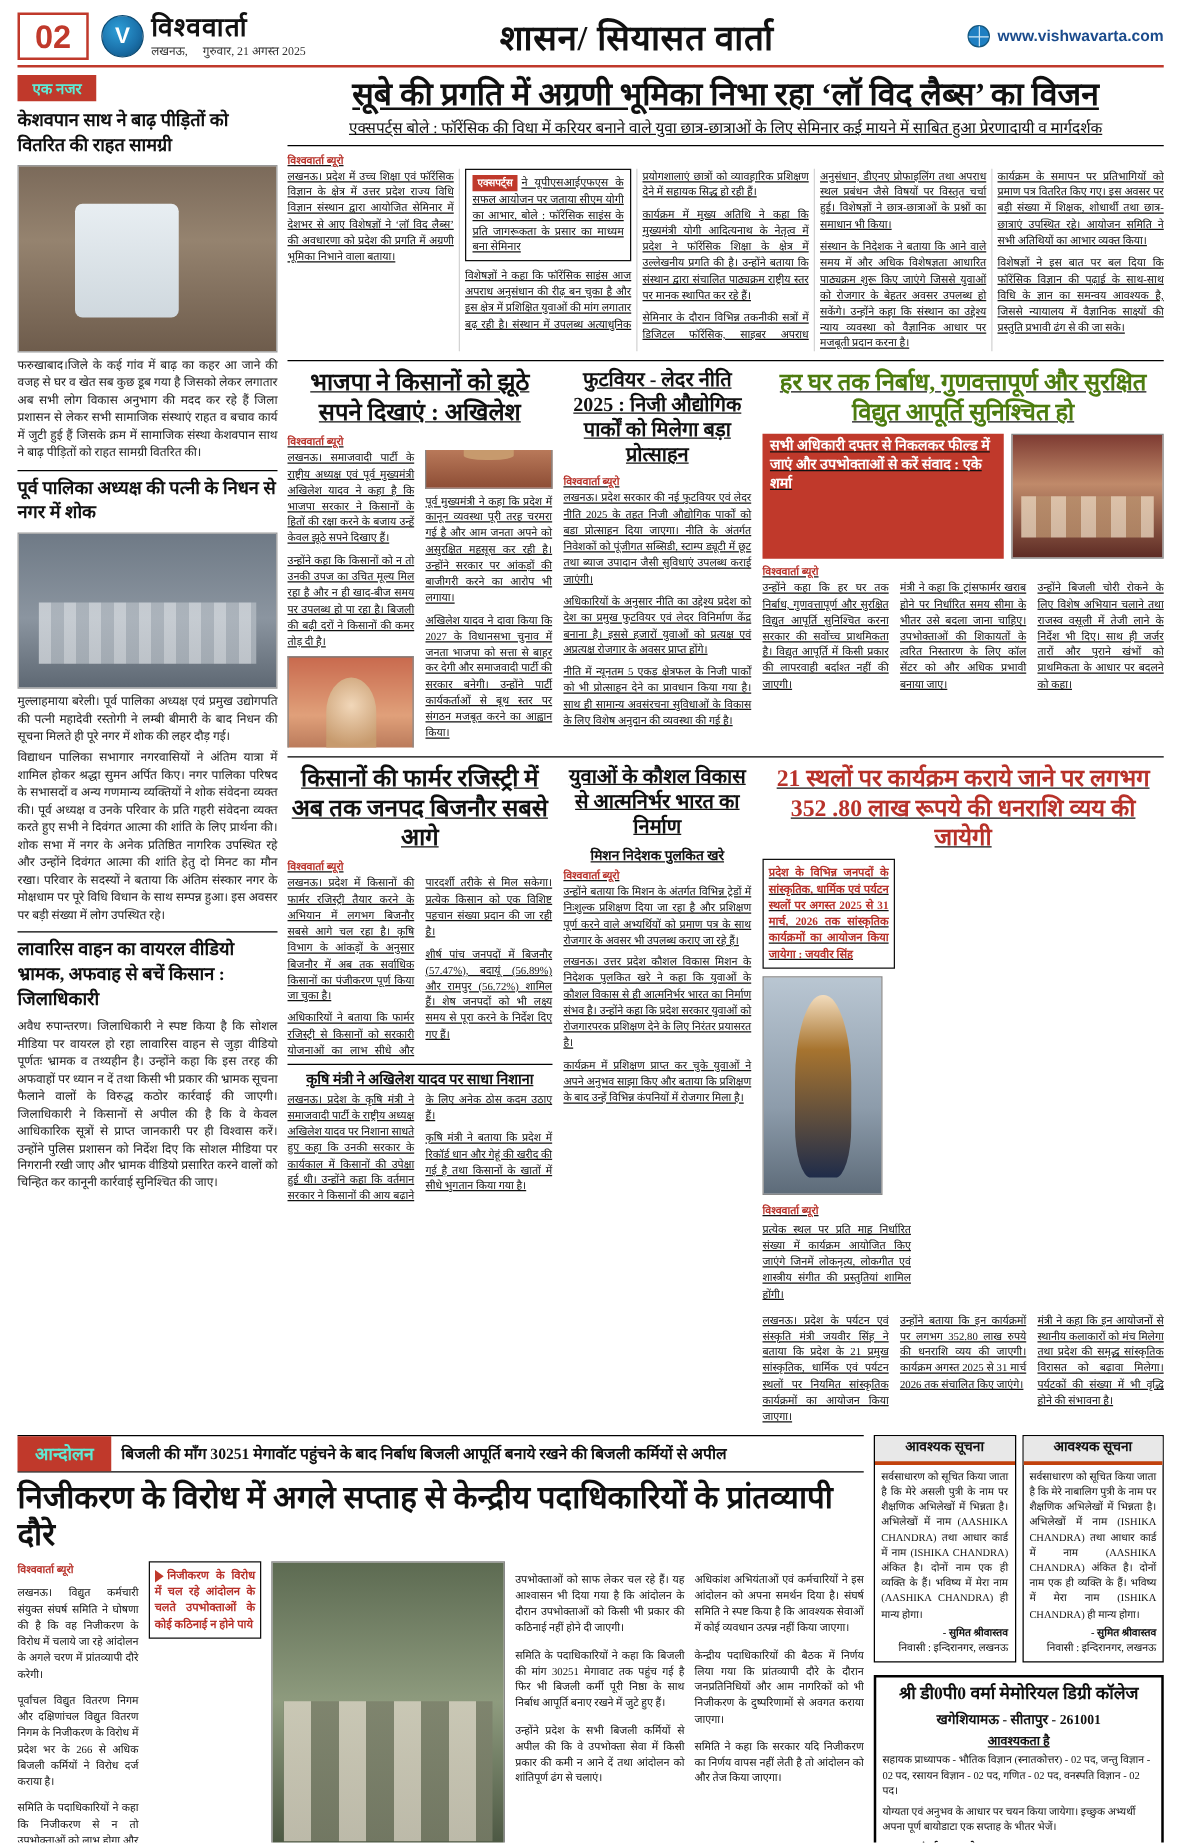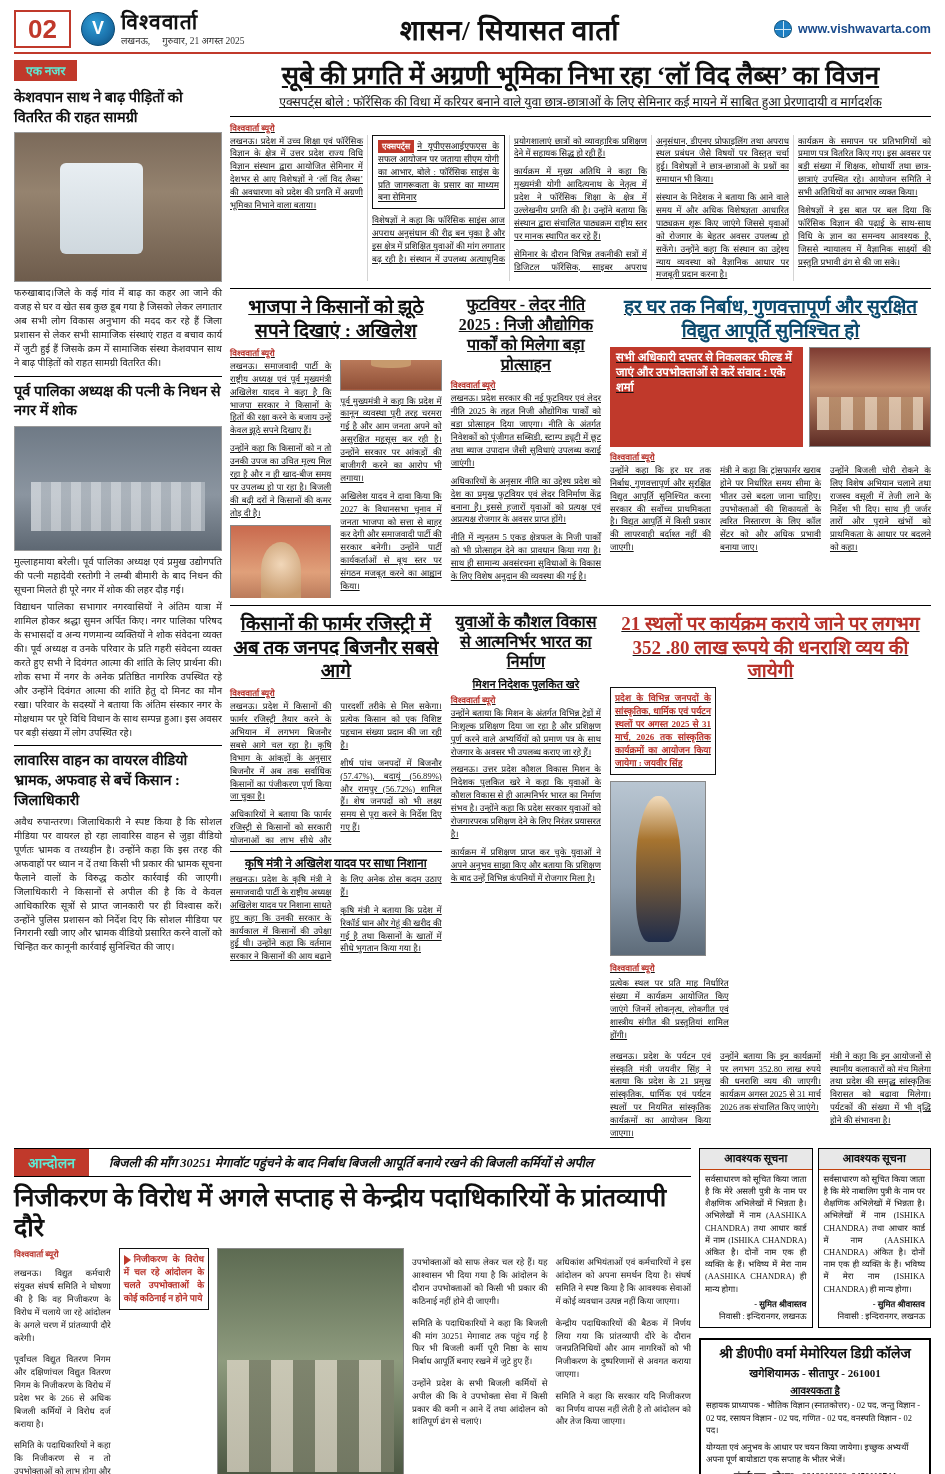--- a/index.html
+++ b/index.html
@@ -130,21 +130,21 @@
     padding:1px 4px; margin-right:3px; font-weight:bold;
   }
 
   .hr-thin { border:0; border-top:1px solid #000; margin:7px 0 6px; }
 
   .story-head {
     font-size:19px; font-weight:bold; line-height:1.25; text-align:center; margin:0 0 4px;
   }
   .story-head.sm { font-size:16px; }
   .story-head.red { color:#b8322a; }
-  .story-head.blue { color:#0c4a6e; }
+  .story-head.blue { color:#4d7c0f; }
   .ph-person {
     width:100%; height:104px; border:1px solid #888;
     background:linear-gradient(180deg,#c96a4e 0%,#e0a07a 45%,#8e4e36 100%);
     position:relative; margin:4px 0;
   }
   .ph-person:after{content:""; position:absolute; left:30%; top:16%; width:40%; height:62%;
      background:radial-gradient(circle at 50% 35%, #f1d7b9 0%, #c79a6d 70%); border-radius:50% 50% 45% 45%;}
   .ph-room {
     width:100%; height:100px; border:1px solid #888; margin:4px 0;
     background:linear-gradient(180deg,#7e3b32 0%,#c08a6a 40%,#5d2b24 100%);
@@ -168,21 +168,21 @@
   
   .bottom-wrap { margin-top:8px; }
   .andolan-bar {
     display:flex; align-items:stretch; gap:0; border-top:1px solid #000; border-bottom:1px solid #000;
   }
   .andolan-tag {
     background:#c0392b; color:#5eead4; font-weight:bold; font-size:14px;
     padding:4px 14px; display:flex; align-items:center;
   }
   .andolan-text {
-    flex:1; font-size:12.5px; font-weight:bold; padding:4px 20px; display:flex; align-items:center;font-style:italic;
+    flex:1; font-size:12.5px; font-weight:bold; padding:4px 8px; display:flex; align-items:center;
   }
   .bottom-head {
     font-size:25px; font-weight:bold; line-height:1.2; margin:6px 0 5px;
   }
   .bottom-grid { display:flex; gap:8px; }
   .bw-col { font-size:8.6px; line-height:1.5; text-align:justify; }
   .ph-meeting {
     width:100%; height:250px; border:1px solid #888;
     background:linear-gradient(180deg,#5d6b52 0%,#8e9b7e 45%,#3f4a37 100%);
     position:relative;
@@ -197,21 +197,21 @@
   .ph-press:after{content:""; position:absolute; left:8%; top:40%; width:84%; height:48%;
      background:repeating-linear-gradient(90deg,#e2e7ea 0 16px,#93a0ab 16px 32px); opacity:.8;}
 
   
   .notice {
     border:1px solid #000; padding:4px 5px; font-size:8.4px; line-height:1.45;
     text-align:justify; margin-bottom:5px;
   }
   .notice-title {
     text-align:center; font-weight:bold; font-size:11px; background:#e8e8e8;
-    border-bottom:1px solid #c2410c; margin:-4px -5px 4px; padding:2px 0;
+    border-bottom:3px solid #c2410c; margin:-4px -5px 4px; padding:2px 0;
   }
   .ad-box { border:2px solid #000; padding:5px; text-align:center; margin-top:5px; }
   .ad-title { font-size:14px; font-weight:bold; line-height:1.3; }
   .ad-sub { font-size:11px; font-weight:bold; margin-top:2px; }
   .ad-need { font-size:10px; font-weight:bold; margin-top:3px; text-decoration:underline; }
   .ad-list { font-size:8.4px; line-height:1.5; text-align:left; margin-top:3px; }
   .ad-foot { font-size:8.4px; margin-top:4px; text-align:left; line-height:1.45; }
   .ad-phone { font-size:9px; font-weight:bold; margin-top:3px; }
   .arrow-red {
     display:inline-block; width:0;height:0;

